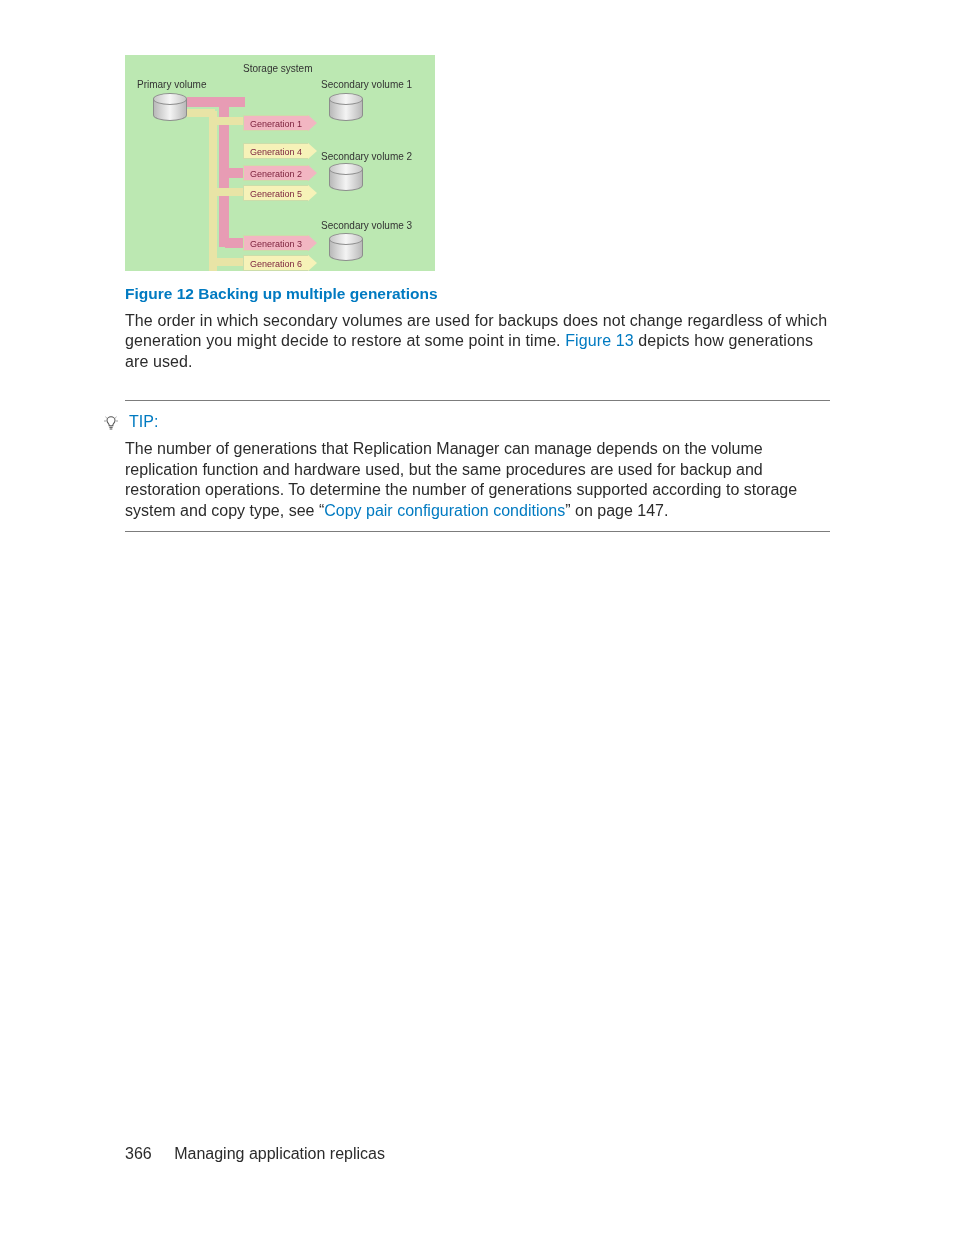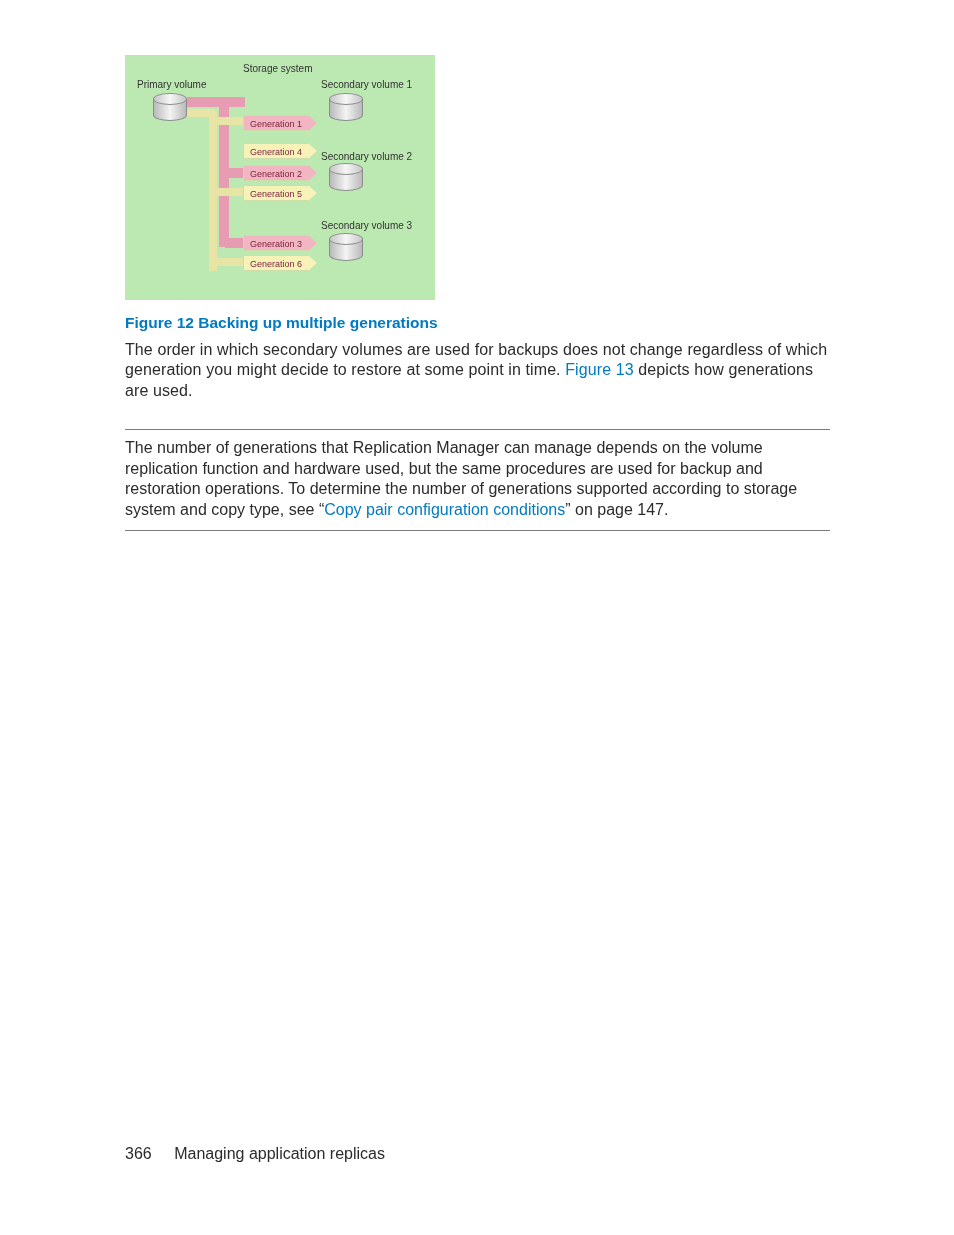--- a/index.html
+++ b/index.html
@@ -13,21 +13,21 @@
     position: relative;
   }
   .page {
     position: absolute;
     left: 125px;
     top: 55px;
     width: 705px;
   }
   .diagram {
     width: 310px;
-    height: 245px;
+    height: 216px;
     background: #bce8b2;
     position: relative;
     font-size: 10px;
     color: #333;
   }
   .diagram .lbl {
     position: absolute;
     font-size: 10px;
     white-space: nowrap;
   }
@@ -189,20 +189,32 @@
   </div>
 
   <div class="caption">Figure 12 Backing up multiple generations</div>
 
   <p class="para">
     <span>The order in which secondary volumes are used for backups does not change regardless of which generation you might decide to restore at some point in time. </span><a class="link">Figure 13</a><span> depicts how generations are used.</span>
   </p>
 
   <hr class="tip-sep">
 
+  <div class="tip-row">
+    <svg class="tip-icon" viewBox="0 0 24 24">
+      <path fill="none" stroke="#555" stroke-width="1.6" d="M12 2.5c-3.3 0-6 2.6-6 5.8 0 2.1 1.1 3.5 2.2 4.6.7.7 1 1.4 1 2.3v.8h5.6v-.8c0-.9.3-1.6 1-2.3 1.1-1.1 2.2-2.5 2.2-4.6 0-3.2-2.7-5.8-6-5.8z"></path>
+      <line x1="9.5" y1="18.5" x2="14.5" y2="18.5" stroke="#555" stroke-width="1.6"></line>
+      <line x1="10" y1="21" x2="14" y2="21" stroke="#555" stroke-width="1.6"></line>
+      <line x1="2" y1="9" x2="4" y2="9" stroke="#555" stroke-width="1.3"></line>
+      <line x1="20" y1="9" x2="22" y2="9" stroke="#555" stroke-width="1.3"></line>
+      <line x1="4" y1="3" x2="5.4" y2="4.4" stroke="#555" stroke-width="1.3"></line>
+      <line x1="18.6" y1="4.4" x2="20" y2="3" stroke="#555" stroke-width="1.3"></line>
+    </svg>
+    <span class="tip-label">TIP:</span>
+  </div>
 
   <p class="tip-body">
     <span>The number of generations that Replication Manager can manage depends on the volume replication function and hardware used, but the same procedures are used for backup and restoration operations. To determine the number of generations supported according to storage system and copy type, see “</span><a class="link">Copy pair configuration conditions</a><span>” on page 147.</span>
   </p>
 
   <hr class="tip-sep2">
 </div>
 
 <div class="footer">
   <span class="pnum">366</span>

